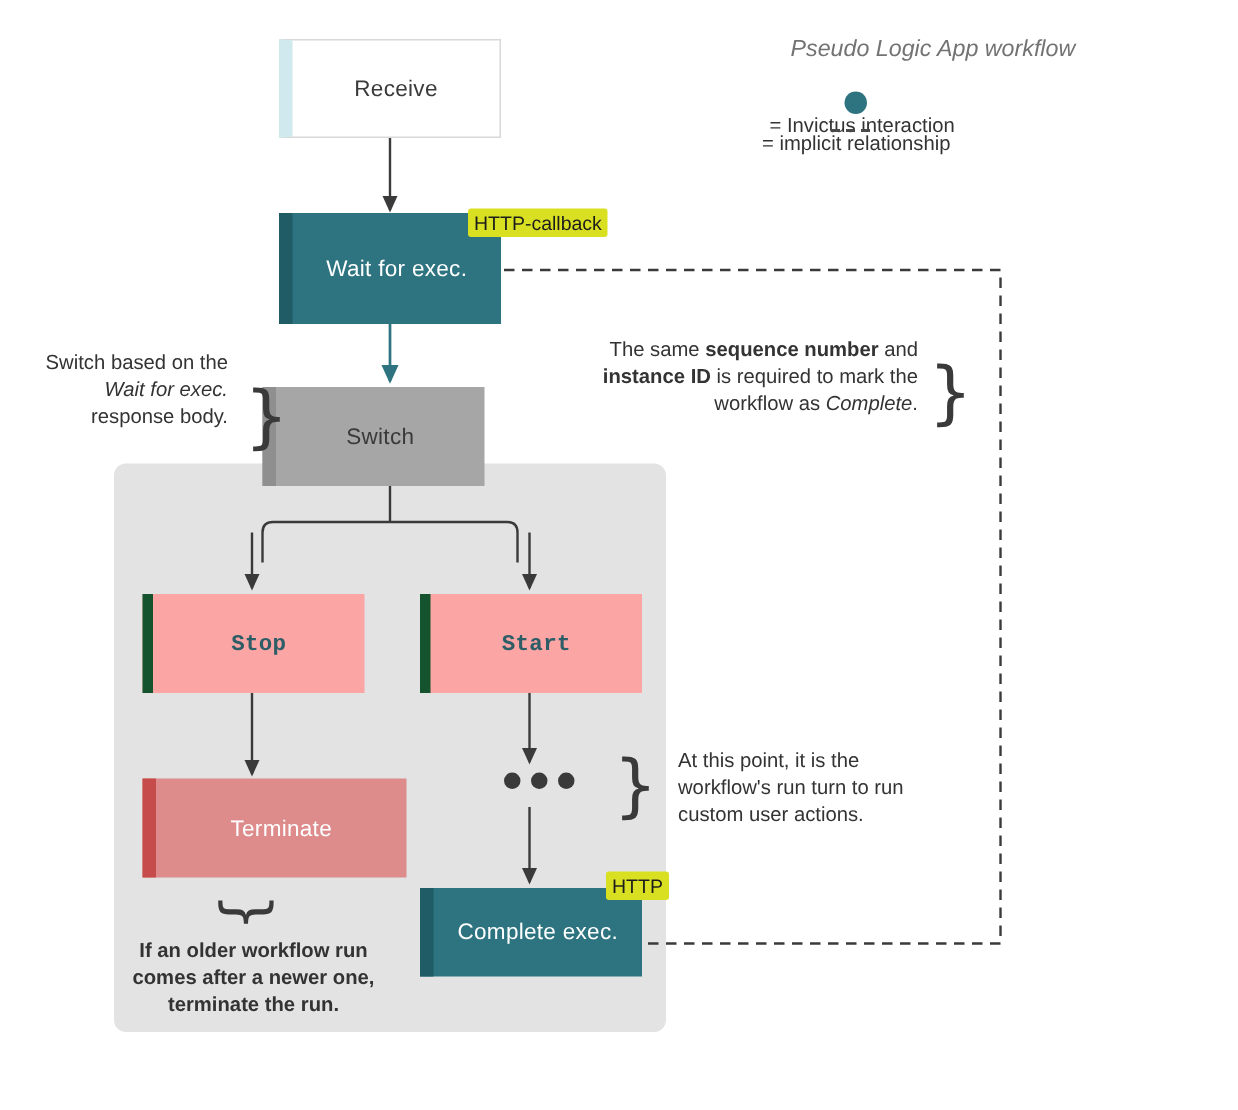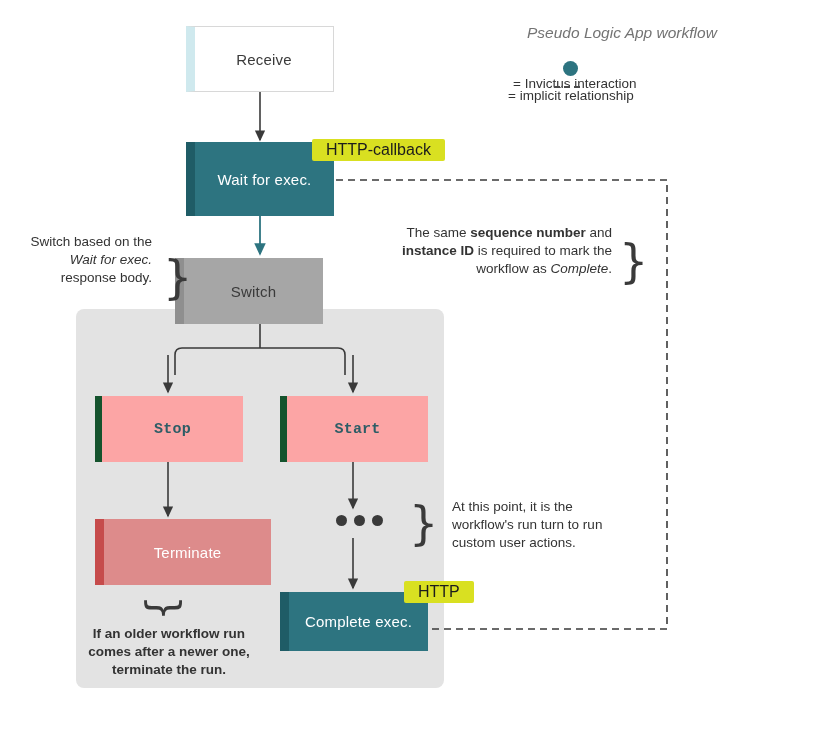--- a/index.html
+++ b/index.html
@@ -58,22 +58,22 @@
   }
   .group-box {
     position: absolute;
     background: #e3e3e3;
     border-radius: 8px;
   }
   .badge {
     position: absolute;
     background: #d9e021;
     color: #1c1c1c;
-    font-size: 16px;
-    padding: 2px 14px;
+    font-size: 13px;
+    padding: 2px 4px;
     border-radius: 2px;
     white-space: nowrap;
   }
   .note {
     position: absolute;
     font-size: 13.5px;
     line-height: 1.35;
     color: #333333;
   }
   .note.right { text-align: right; }

